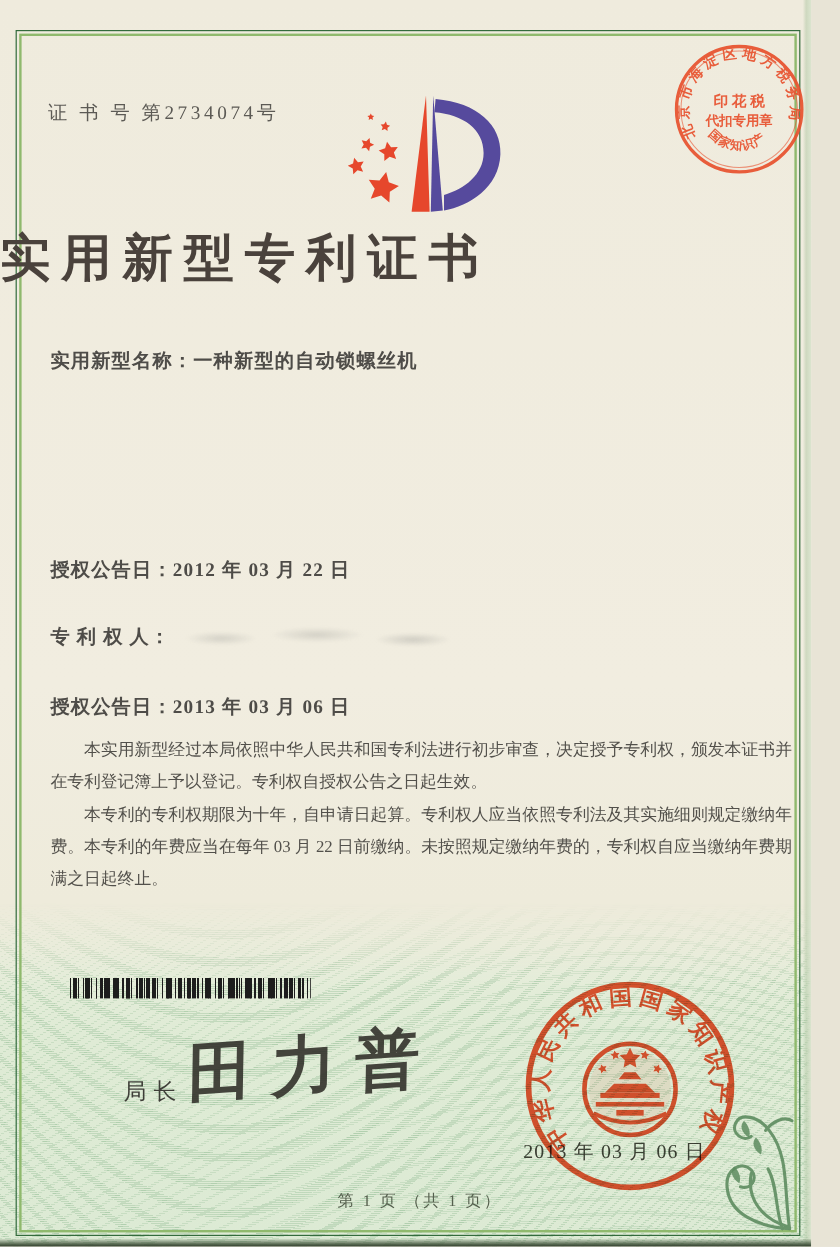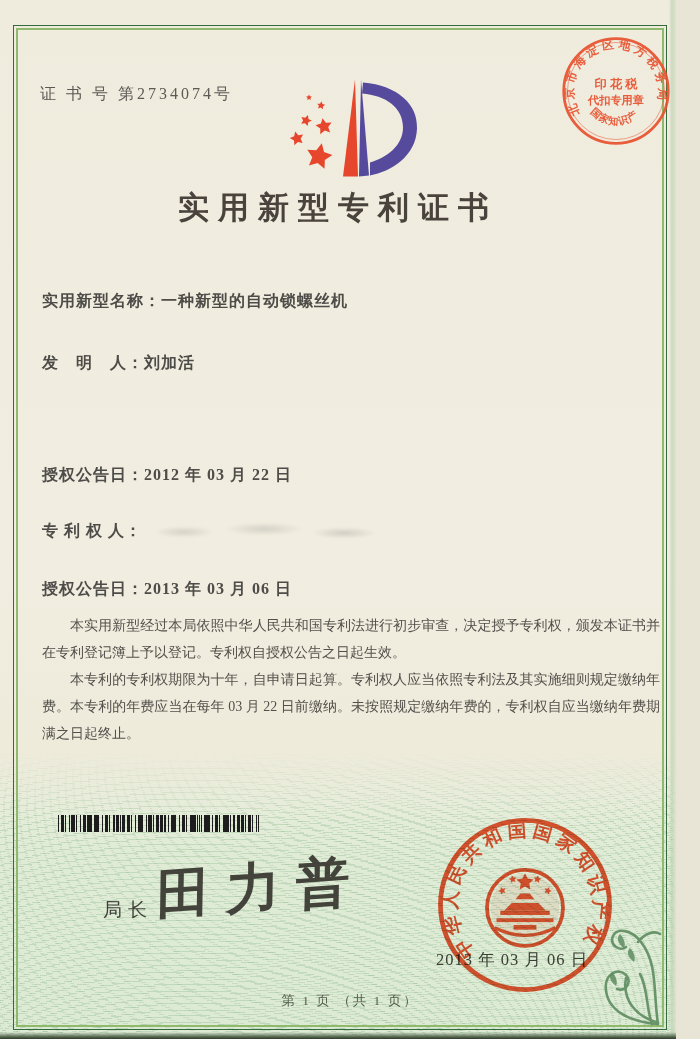--- a/index.html
+++ b/index.html
@@ -27,21 +27,21 @@
     content:"";position:absolute;left:2px;top:2px;right:2px;bottom:2px;
     border:2.5px solid #8fb96d;
   }
   .edge-right{position:absolute;top:0;right:0;width:7px;height:100%;z-index:6;
     background:linear-gradient(90deg,rgba(179,200,166,0) 0,rgba(179,200,166,.55) 40%,#dbe5cf 100%);}
   .edge-bottom{position:absolute;left:0;bottom:0;width:100%;height:7px;z-index:6;
     background:linear-gradient(180deg,rgba(70,90,64,0) 0,rgba(62,80,56,.85) 70%,#2f3a2c 100%);}
 
   .abs{position:absolute;z-index:3;}
   .cert-no{left:40px;top:84px;font-size:16px;letter-spacing:3px;color:#5c5a55;}
-  .title{left:0;top:187px;width:100%;text-align:center;font-size:31px;font-weight:700;
+  .title{left:0;top:187px;width:100%;font-size:42px;font-weight:700;
     letter-spacing:9px;color:#4a423c;}
   .field{left:42px;font-size:16px;letter-spacing:1px;color:#4e4c48;white-space:nowrap;font-weight:bold;}
   .f0{top:291px}.f1{top:353px}.f2{top:409px}.f3{top:465px}.f4{top:521px}.f5{top:579px}
   .redact-smudge{display:inline-block;width:235px;height:20px;vertical-align:-5px;
     background:
       radial-gradient(ellipse 42px 8px at 18% 55%, rgba(158,158,152,.35), transparent 70%),
       radial-gradient(ellipse 55px 9px at 52% 40%, rgba(150,150,145,.32), transparent 70%),
       radial-gradient(ellipse 45px 8px at 86% 60%, rgba(140,140,136,.33), transparent 70%);
     filter:blur(1.2px);}
   .legal{left:42px;top:612px;width:618px;font-size:14px;line-height:27px;
@@ -103,23 +103,20 @@
     <use href="#star" transform="translate(14,62) scale(0.72) rotate(-15)" fill="#e6472c"></use>
     <use href="#star" transform="translate(38,29) scale(0.42) rotate(8)" fill="#e6472c"></use>
     <use href="#star" transform="translate(26,21) scale(0.3) rotate(0)" fill="#e6472c"></use>
   </svg>
 
   <div class="abs title">实用新型专利证书</div>
 
   <div class="abs field f0">
     <span>实用新型名称：</span><span>一种新型的自动锁螺丝机</span>
   </div>
-  <div class="abs field f1">
-    <span>发　明　人：</span><span>刘加活</span>
-  </div>
   <div class="abs field f3">
     <span>授权公告日：</span><span>2012 年 03 月 22 日</span>
   </div>
   <div class="abs field f4">
     <span>专 利 权 人：</span><span></span><span class="redact-smudge"></span>
   </div>
   <div class="abs field f5">
     <span>授权公告日：</span><span>2013 年 03 月 06 日</span>
   </div>
 

